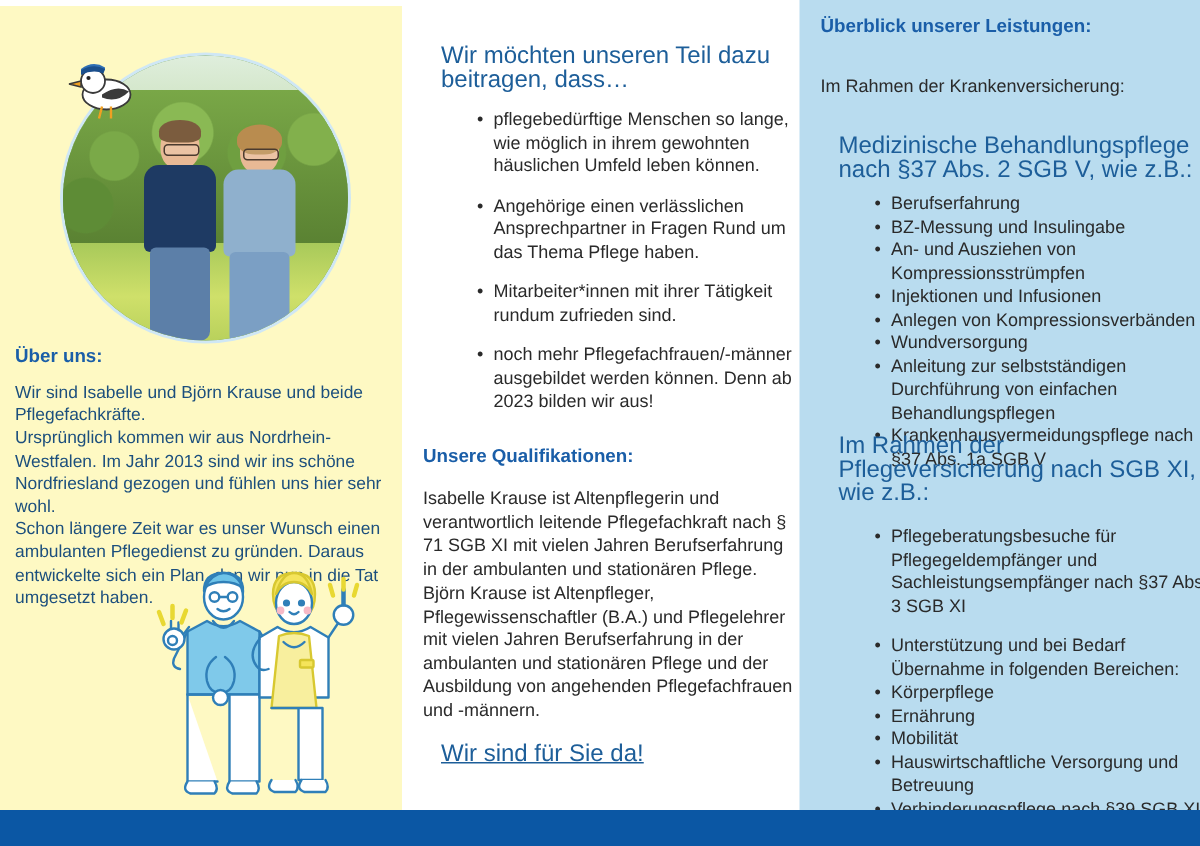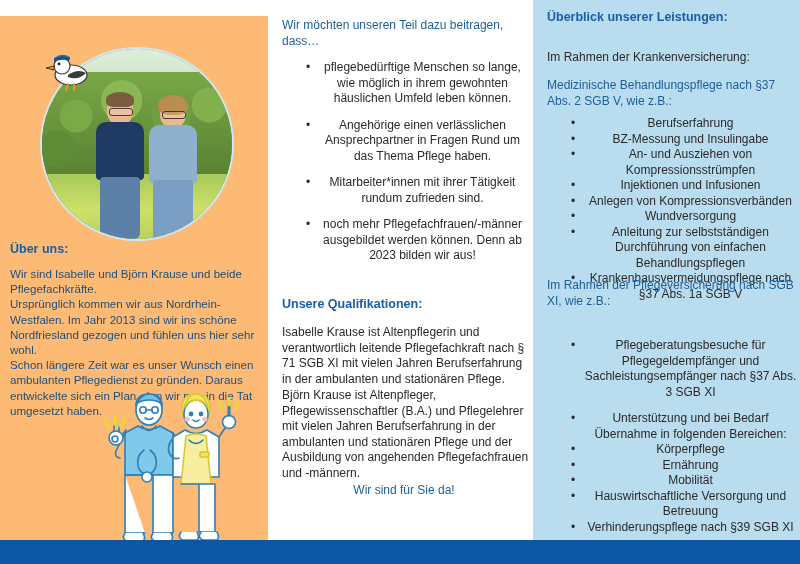--- a/index.html
+++ b/index.html
@@ -14,24 +14,24 @@
     position: relative;
     width: 800px;
     height: 564px;
     overflow: hidden;
     background: #ffffff;
   }
 
   
   .col-left {
     position: absolute;
-    left: 0; top: 16px;
+    left: 0; top: 4px;
     width: 268px;
     height: 540px;
-    background: #fdba74;
+    background: #fef9c3;
     overflow: hidden;
   }
   .col-mid {
     position: absolute;
     left: 268px; top: 0;
     width: 265px;
     height: 540px;
     background: #ffffff;
     overflow: hidden;
   }
@@ -54,42 +54,41 @@
   
   .h-blue {
     color: #1a5ea8;
     font-weight: bold;
     font-size: 12.5px;
     line-height: 15px;
     margin: 0;
   }
   .t-blue {
     color: #1d5e99;
-    font-size: 12px;
+    font-size: 16px;
     line-height: 15.5px;
-    margin: 0;
+    margin: 12px;
   }
   .t-dark {
     color: #2a2a2a;
     font-size: 12px;
     line-height: 15.5px;
     margin: 0;
   }
   .t-navy {
     color: #1c4f7d;
     font-size: 11.6px;
     line-height: 15.2px;
     margin: 0;
   }
 
   ul.bullets {
-    margin: 0;
+    margin: 12px;
     padding: 0;
     list-style: none;
-    text-align: center;
   }
   ul.bullets > li {
     position: relative;
     padding-left: 11px;
     margin: 0 0 0 0;
   }
   ul.bullets > li::before {
     content: "\2022";
     position: absolute;
     left: 0;
@@ -220,21 +219,22 @@
   }
   .mid-qual-2 {
     position: absolute;
     left: 14px; top: 388px;
     width: 248px;
   }
   .mid-closing {
     position: absolute;
     left: 14px; top: 483px;
     width: 244px;
-    text-align: center;
+    text-align: left;
+    text-decoration: underline;
   }
 
   
   .r-title   { position: absolute; left: 14px; top: 10px;  width: 240px; }
   .r-sub1    { position: absolute; left: 14px; top: 50px;  width: 250px; }
   .r-kv-head { position: absolute; left: 14px; top: 78px;  width: 250px; }
   .r-kv-list { position: absolute; left: 38px; top: 116px; width: 228px; }
   .r-sub2    { position: absolute; left: 14px; top: 278px; width: 250px; }
   .r-pv-list { position: absolute; left: 38px; top: 338px; width: 228px; }
 </style>

